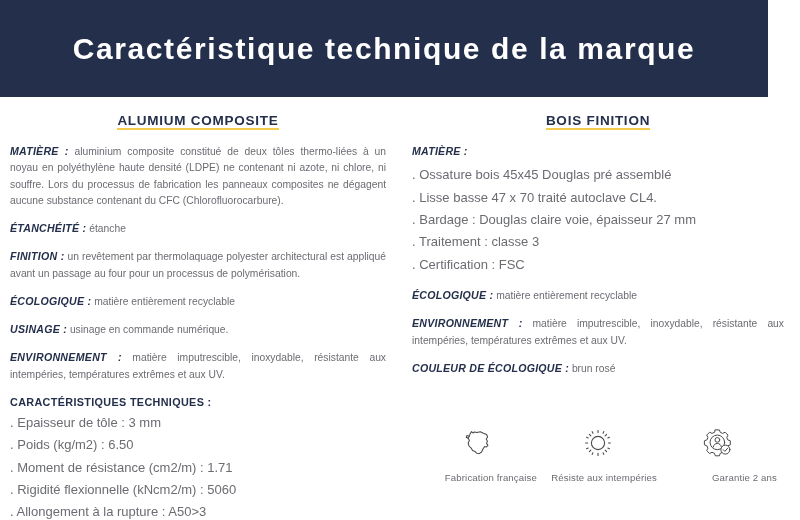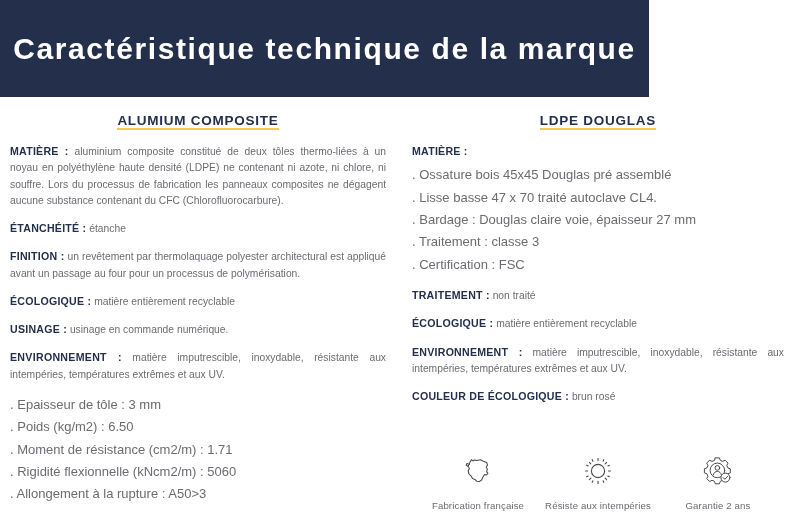--- a/index.html
+++ b/index.html
@@ -12,21 +12,21 @@
 
   body {
     font-family: "Liberation Sans", sans-serif;
     background: #ffffff;
     color: #4a4a4a;
     position: relative;
   }
 
   
   .page-header {
-    width: 649px;
+    width: 768px;
     height: 97px;
     background: #242f4b;
     display: flex;
     align-items: center;
     justify-content: center;
   }
 
   .page-header h1 {
     color: #ffffff;
     font-size: 30px;
@@ -75,20 +75,21 @@
     line-height: 1.58;
     text-align: justify;
     color: #55565c;
   }
 
   .spec-label {
     color: #242f4b;
     font-weight: 700;
     font-size: 10.6px;
     letter-spacing: 0.25px;
+    font-style: italic;
   }
 
   .spec-body { color: #6b6c72; }
 
   .spec-wide-label .spec-label { letter-spacing: 0.3px; }
 
   
   .spec-headonly {
     margin-bottom: 4px;
   }
@@ -124,21 +125,21 @@
   .badges {
     display: flex;
     justify-content: space-around;
     align-items: flex-end;
     margin-top: 46px;
     padding: 0 6px;
   }
 
   .badge {
     width: 118px;
-    text-align: center;
+    text-align: right;
   }
 
   .badge-icon {
     height: 40px;
     display: flex;
     align-items: center;
     justify-content: center;
   }
 
   .badge-label {
@@ -188,54 +189,51 @@
     <p class="spec">
       <span class="spec-label">USINAGE :</span>
       <span class="spec-body">usinage en commande numérique.</span>
     </p>
 
     <p class="spec spec-wide-label">
       <span class="spec-label">ENVIRONNEMENT  :</span>
       <span class="spec-body">matière imputrescible, inoxydable, résistante aux intempéries, températures extrêmes et aux UV.</span>
     </p>
 
+    <div class="tech-title">CARACTÉRISTIQUES TECHNIQUES :</div>
 
     <ul class="speclist">
       <li>Epaisseur de tôle : 3 mm</li>
       <li>Poids (kg/m2) : 6.50</li>
       <li>Moment de résistance (cm2/m) : 1.71</li>
       <li>Rigidité flexionnelle (kNcm2/m) : 5060</li>
       <li>Allongement à la rupture : A50&gt;3</li>
 
     </ul>
 
   </section>
 
   <section class="col col-right">
 
     <div class="col-heading">
-      <span>LDPE DOUGLAS</span>
+      <span>BOIS FINITION</span>
     </div>
 
     <p class="spec spec-headonly">
       <span class="spec-label">MATIÈRE :</span>
     </p>
 
     <ul class="speclist">
       <li>Ossature bois 45x45 Douglas pré assemblé</li>
       <li>Lisse basse 47 x 70 traité autoclave CL4.</li>
       <li>Bardage : Douglas claire voie, épaisseur 27 mm</li>
       <li>Traitement : classe 3</li>
       <li>Certification : FSC</li>
     </ul>
 
-    <p class="spec">
-      <span class="spec-label">TRAITEMENT :</span>
-      <span class="spec-body">non traité</span>
-    </p>
 
     <p class="spec">
       <span class="spec-label">ÉCOLOGIQUE :</span>
       <span class="spec-body">matière entièrement recyclable</span>
     </p>
 
     <p class="spec">
       <span class="spec-label">ENVIRONNEMENT :</span>
       <span class="spec-body">matière imputrescible, inoxydable, résistante aux intempéries, températures extrêmes et aux UV.</span>
     </p>

